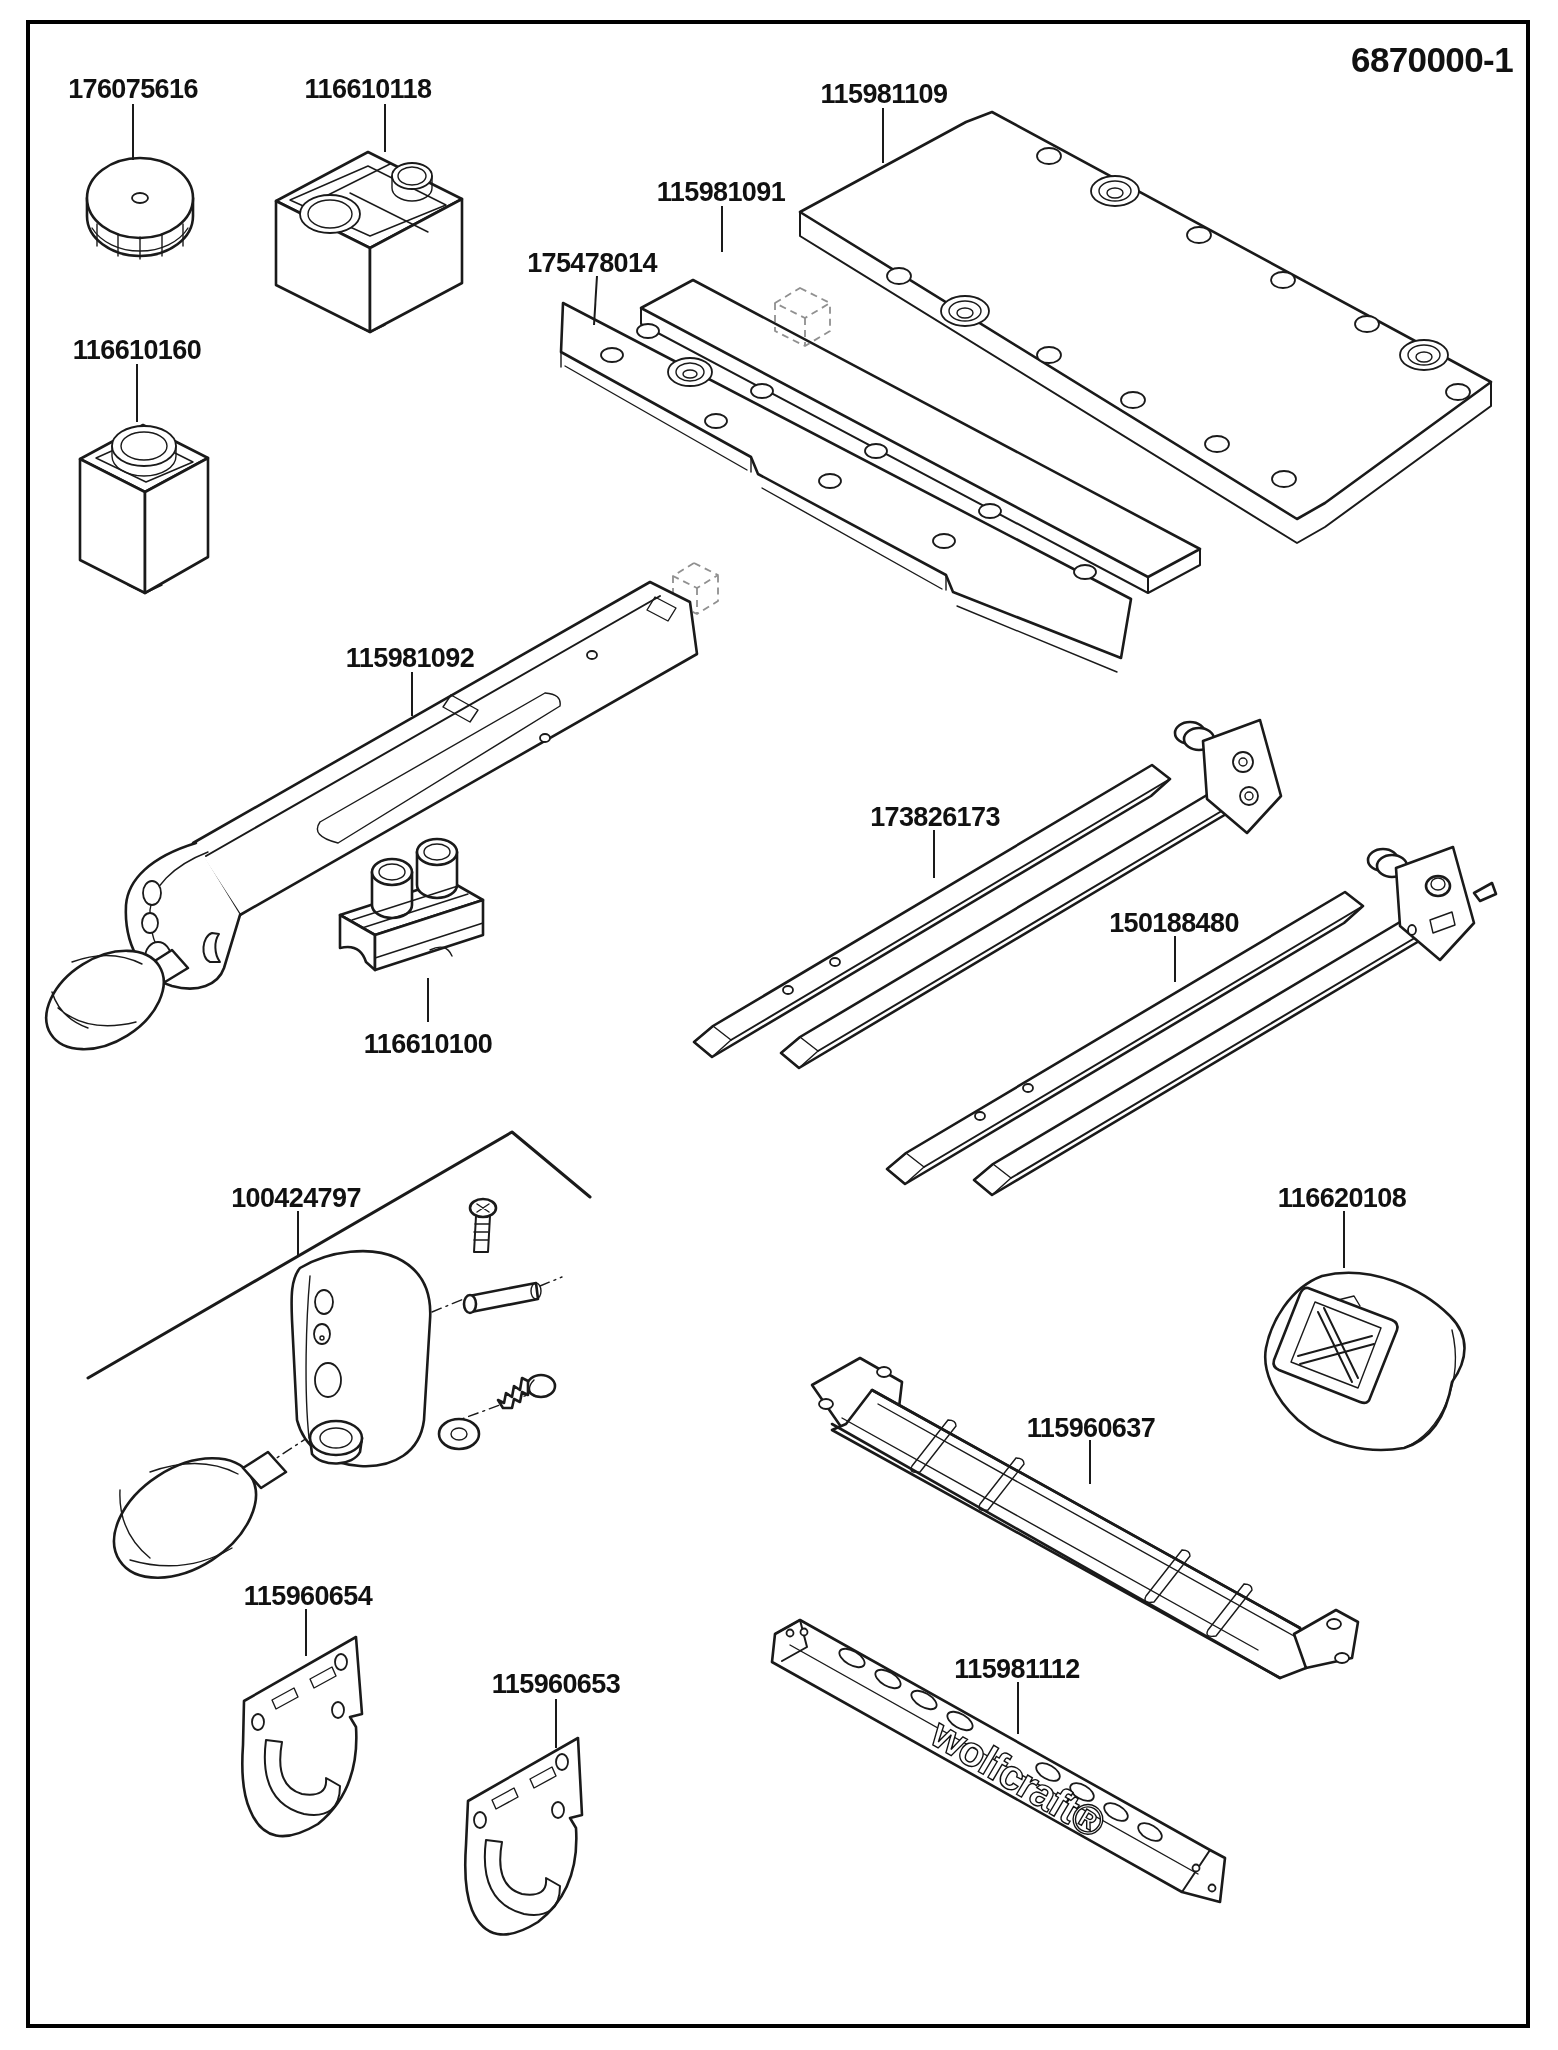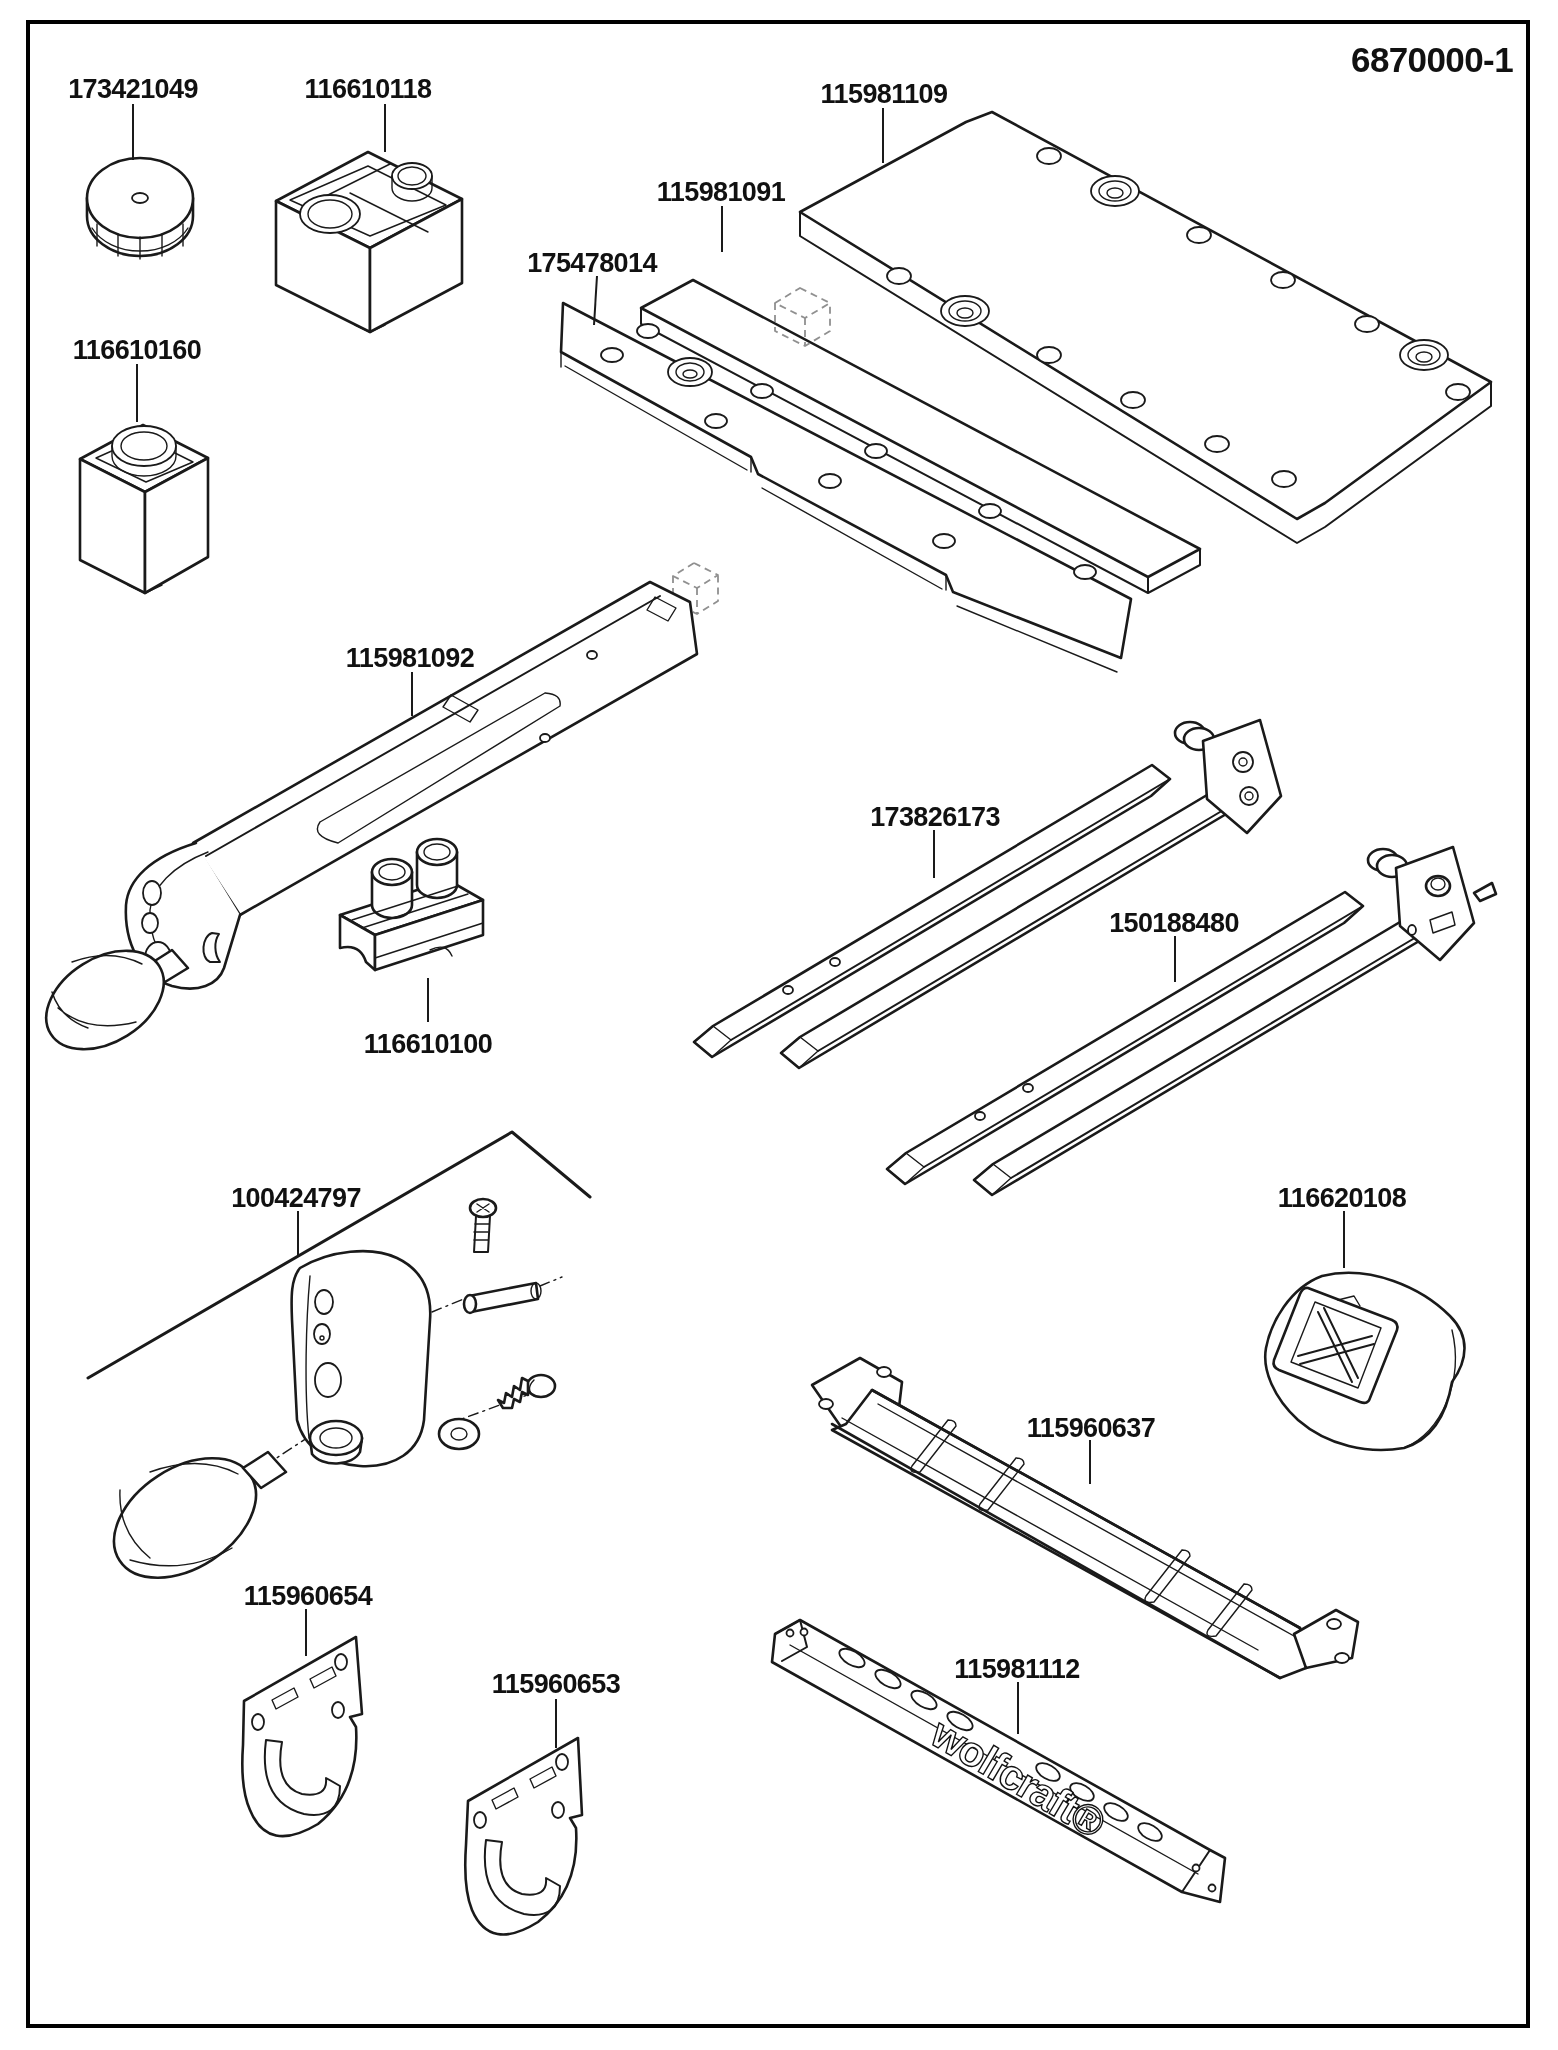--- a/index.html
+++ b/index.html
@@ -300,21 +300,21 @@
     <line class="leader" x1="1344" y1="1211" x2="1344" y2="1268"></line>
     <line class="leader" x1="1090" y1="1440" x2="1090" y2="1484"></line>
     <line class="leader" x1="306" y1="1609" x2="306" y2="1656"></line>
     <line class="leader" x1="556" y1="1699" x2="556" y2="1748"></line>
     <line class="leader" x1="1018" y1="1682" x2="1018" y2="1734"></line>
   </g>
 </svg>
 
   <div class="doc-number">6870000-1</div>
 
-  <div class="part-label" style="left:133px;top:76px">173421049</div>
+  <div class="part-label" style="left:133px;top:76px">176075616</div>
   <div class="part-label" style="left:368px;top:76px">116610118</div>
   <div class="part-label" style="left:137px;top:337px">116610160</div>
   <div class="part-label" style="left:884px;top:81px">115981109</div>
   <div class="part-label" style="left:721px;top:179px">115981091</div>
   <div class="part-label" style="left:592px;top:250px">175478014</div>
   <div class="part-label" style="left:410px;top:645px">115981092</div>
   <div class="part-label" style="left:428px;top:1031px">116610100</div>
   <div class="part-label" style="left:935px;top:804px">173826173</div>
   <div class="part-label" style="left:1174px;top:910px">150188480</div>
   <div class="part-label" style="left:296px;top:1185px">100424797</div>

